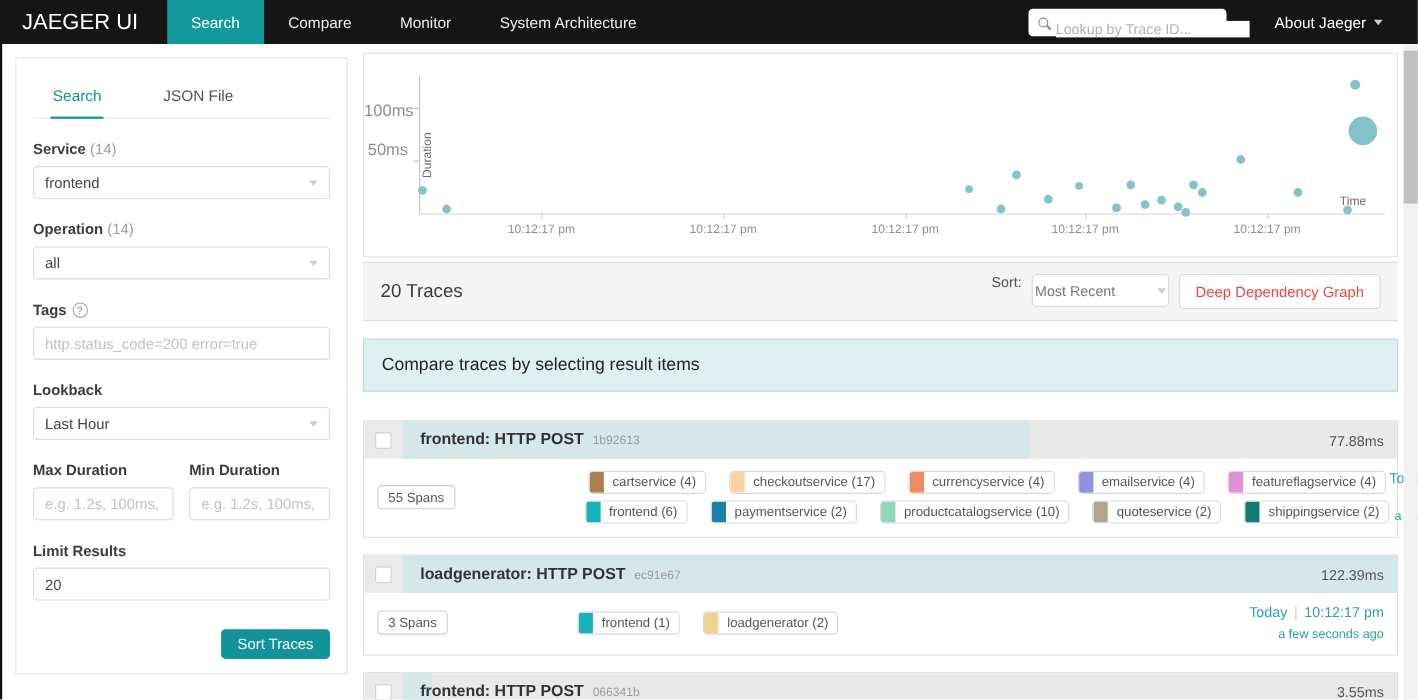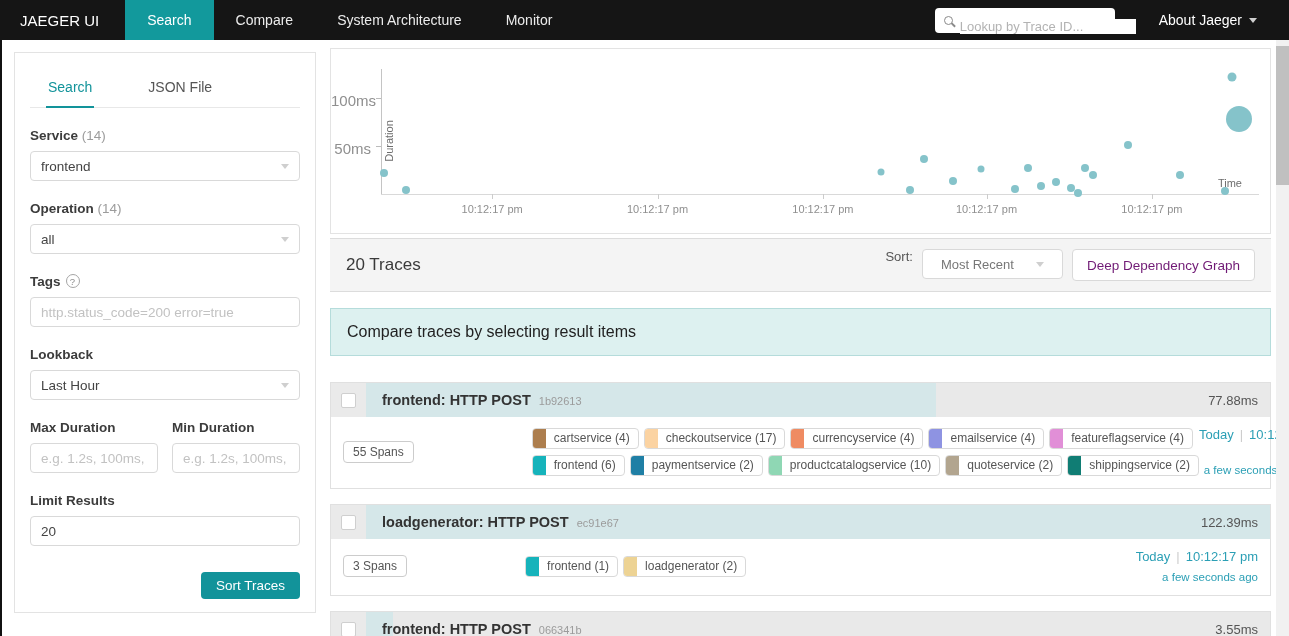--- a/index.html
+++ b/index.html
@@ -1,21 +1,21 @@
 <!DOCTYPE html>
 <html><head>
 <meta charset="utf-8">
 <style>
   * { box-sizing: border-box; margin: 0; padding: 0; }
   html,body { width:1289px; height:636px; overflow:hidden; background:#fff;
     font-family:"Liberation Sans", sans-serif; position:relative; }
 
   
   .topnav { height:40px; background:#151515; display:flex; align-items:stretch; color:#fff; }
-  .brand { padding:0 26px 0 20px; font-size:15px; display:flex; align-items:center; }
+  .brand { padding:0 26px 0 20px; font-size:20px; display:flex; align-items:center; }
   .nav-item { padding:0 22px; display:flex; align-items:center; font-size:14px; color:#ececec; cursor:pointer; }
   .nav-item.active { background:#12999c; color:#fff; }
   .nav-spacer { flex:1; }
   .trace-lookup { width:180px; height:25px; background:#fff; border-radius:4px; align-self:center;
     display:flex; align-items:center; padding:0 9px; margin-right:44px; }
   .trace-lookup input { border:none; outline:none; flex:1; font-size:13px; margin-left:7px;
     font-family:"Liberation Sans", sans-serif; color:#333;margin-top:12px; }
   .trace-lookup input::placeholder { color:#b3b3b3; }
   .mag { width:9px; height:9px; border:1.5px solid #8a8a8a; border-radius:50%; position:relative; flex:none; }
   .mag::after { content:""; position:absolute; width:5px; height:1.5px; background:#8a8a8a;
@@ -64,44 +64,44 @@
   .axis-title-x { position:absolute; right:28px; top:128px; font-size:11px; color:#6d6d6d; }
   .dot { position:absolute; border-radius:50%; transform:translate(-50%,-50%); cursor:pointer; }
 
   
   .results-bar { height:54px; background:#f4f4f4; border-top:1px solid #dcdcdc; border-bottom:1px solid #dcdcdc;
     display:flex; align-items:center; padding:0 16px; margin-bottom:16px; }
   .results-count { font-size:17px; color:#3a3a3a; }
   .rb-right { margin-left:auto; display:flex; align-items:flex-start; gap:9px; }
   .sort-label { font-size:13px; color:#555; }
   .sort-select { height:30px; background:#fff; border:1px solid #d9d9d9; border-radius:4px;
-    display:flex; align-items:center; gap:22px; padding:0 18px; font-size:13px; color:#777; cursor:pointer; }
+    display:flex; align-items:center; gap:38px; padding:0 2px; font-size:13px; color:#777; cursor:pointer; }
   .ddg-btn { height:32px; background:#fff; border:1px solid #d9d9d9; border-radius:4px;
-    padding:0 14px; font-size:13.5px; color:#701a75; cursor:pointer; font-family:"Liberation Sans", sans-serif; }
+    padding:0 14px; font-size:13.5px; color:#ef4444; cursor:pointer; font-family:"Liberation Sans", sans-serif; }
 
   
   .compare-banner { height:48px; background:#ddf1f0; border:1px solid #b5dcdb; display:flex;
     align-items:center; padding:0 16px; font-size:16px; color:#222; margin-bottom:26px; }
 
   
   .trace-card { border:1px solid #e0e0e0; background:#fff; margin-bottom:15px; }
   .tc-head { height:34px; display:flex; align-items:stretch; }
   .cb-cell { width:35px; background:#eaeaea; display:flex; align-items:center; justify-content:center; flex:none; }
   .cb { width:15px; height:15px; appearance:none; -webkit-appearance:none; background:#fff;
     border:1px solid #cfcfcf; border-radius:2px; cursor:pointer; }
   .bar-region { flex:1; position:relative; background:#e9e9e9; display:flex; align-items:center;text-align:right; }
   .dur-fill { position:absolute; left:0; top:0; bottom:0; background:#d5e7e9; }
   .tc-title { position:relative; padding-left:16px; font-size:14.5px; font-weight:bold; color:#333; }
   .tc-id { position:relative; font-size:11px; font-weight:normal; color:#9b9b9b; margin-left:8px; }
   .tc-dur { position:absolute; right:12px; font-size:13px; color:#555; }
   .tc-body { display:flex; align-items:center; padding:10px 12px 12px; }
   .spans-pill { border:1px solid #ccc; border-radius:4px; background:#fff; padding:3px 9px;
     font-size:12px; color:#555; white-space:nowrap; align-self:center; cursor:pointer; }
   .tagrows { margin-left:118px; display:flex; flex-direction:column; gap:6px; }
-  .tagrow { display:flex; gap:5px; }
+  .tagrow { display:flex; gap:21px;justify-content:center; }
   .svc-pill { display:inline-flex; align-items:stretch; border:1px solid #d9d9d9; border-radius:4px;
     overflow:hidden; background:#fff; height:21px; cursor:pointer; }
   .swatch { width:13px; flex:none; }
   .plabel { padding:0 8px; font-size:12px; color:#555; line-height:19px; white-space:nowrap; }
   .dates { margin-left:auto; text-align:right; align-self:center; }
   .date-line { font-size:13px; color:#2b9fb5; }
   .date-sep { color:#ccc; padding:0 6px; }
   .ago-line { font-size:11.5px; color:#2b9fb5; margin-top:7px; }
 
   
@@ -109,22 +109,22 @@
   .sb-thumb { position:absolute; right:0; top:6px; width:13px; height:139px; background:#c0c0c0; cursor:pointer; }
 </style>
 </head>
 <body>
 
 <div class="topnav">
   <div class="brand">JAEGER UI</div>
   <div id="nav-items" style="display: flex;">
       <div class="nav-item active">Search</div>
       <div class="nav-item">Compare</div>
+      <div class="nav-item">Monitor</div>
       <div class="nav-item">System Architecture</div>
-      <div class="nav-item">Monitor</div>
     </div>
   <div class="nav-spacer"></div>
   <div class="trace-lookup">
     <span class="mag"></span>
     <input placeholder="Lookup by Trace ID..." style="">
   </div>
   <div class="about">
     <span>About Jaeger</span>
     <span class="caret"></span>
   </div>
@@ -184,21 +184,21 @@
 
   <div class="main">
 
     <div class="chart-card" id="chart">
       <div class="axis-y"></div>
       <div class="axis-x"></div>
       <div class="axis-title-y">Duration</div>
       <div class="axis-title-x">Time</div>
     <div class="ylab" style="top: 43px; left: 0px;">100ms</div>
         <div class="ytick" style="top: 49px;"></div>
-        <div class="ylab" style="top: 91px; left: 0px;">50ms</div>
+        <div class="ylab" style="top: 79px; left: 0px;">50ms</div>
         <div class="ytick" style="top: 97px;"></div>
         <div class="xtick" style="left: 161.125px;"></div>
         <div class="xlab" style="left: 161.125px;">10:12:17 pm</div>
         <div class="xtick" style="left: 326.5px;"></div>
         <div class="xlab" style="left: 326.5px;">10:12:17 pm</div>
         <div class="xtick" style="left: 491.875px;"></div>
         <div class="xlab" style="left: 491.875px;">10:12:17 pm</div>
         <div class="xtick" style="left: 655.5px;"></div>
         <div class="xlab" style="left: 655.5px;">10:12:17 pm</div>
         <div class="xtick" style="left: 820.875px;"></div>

